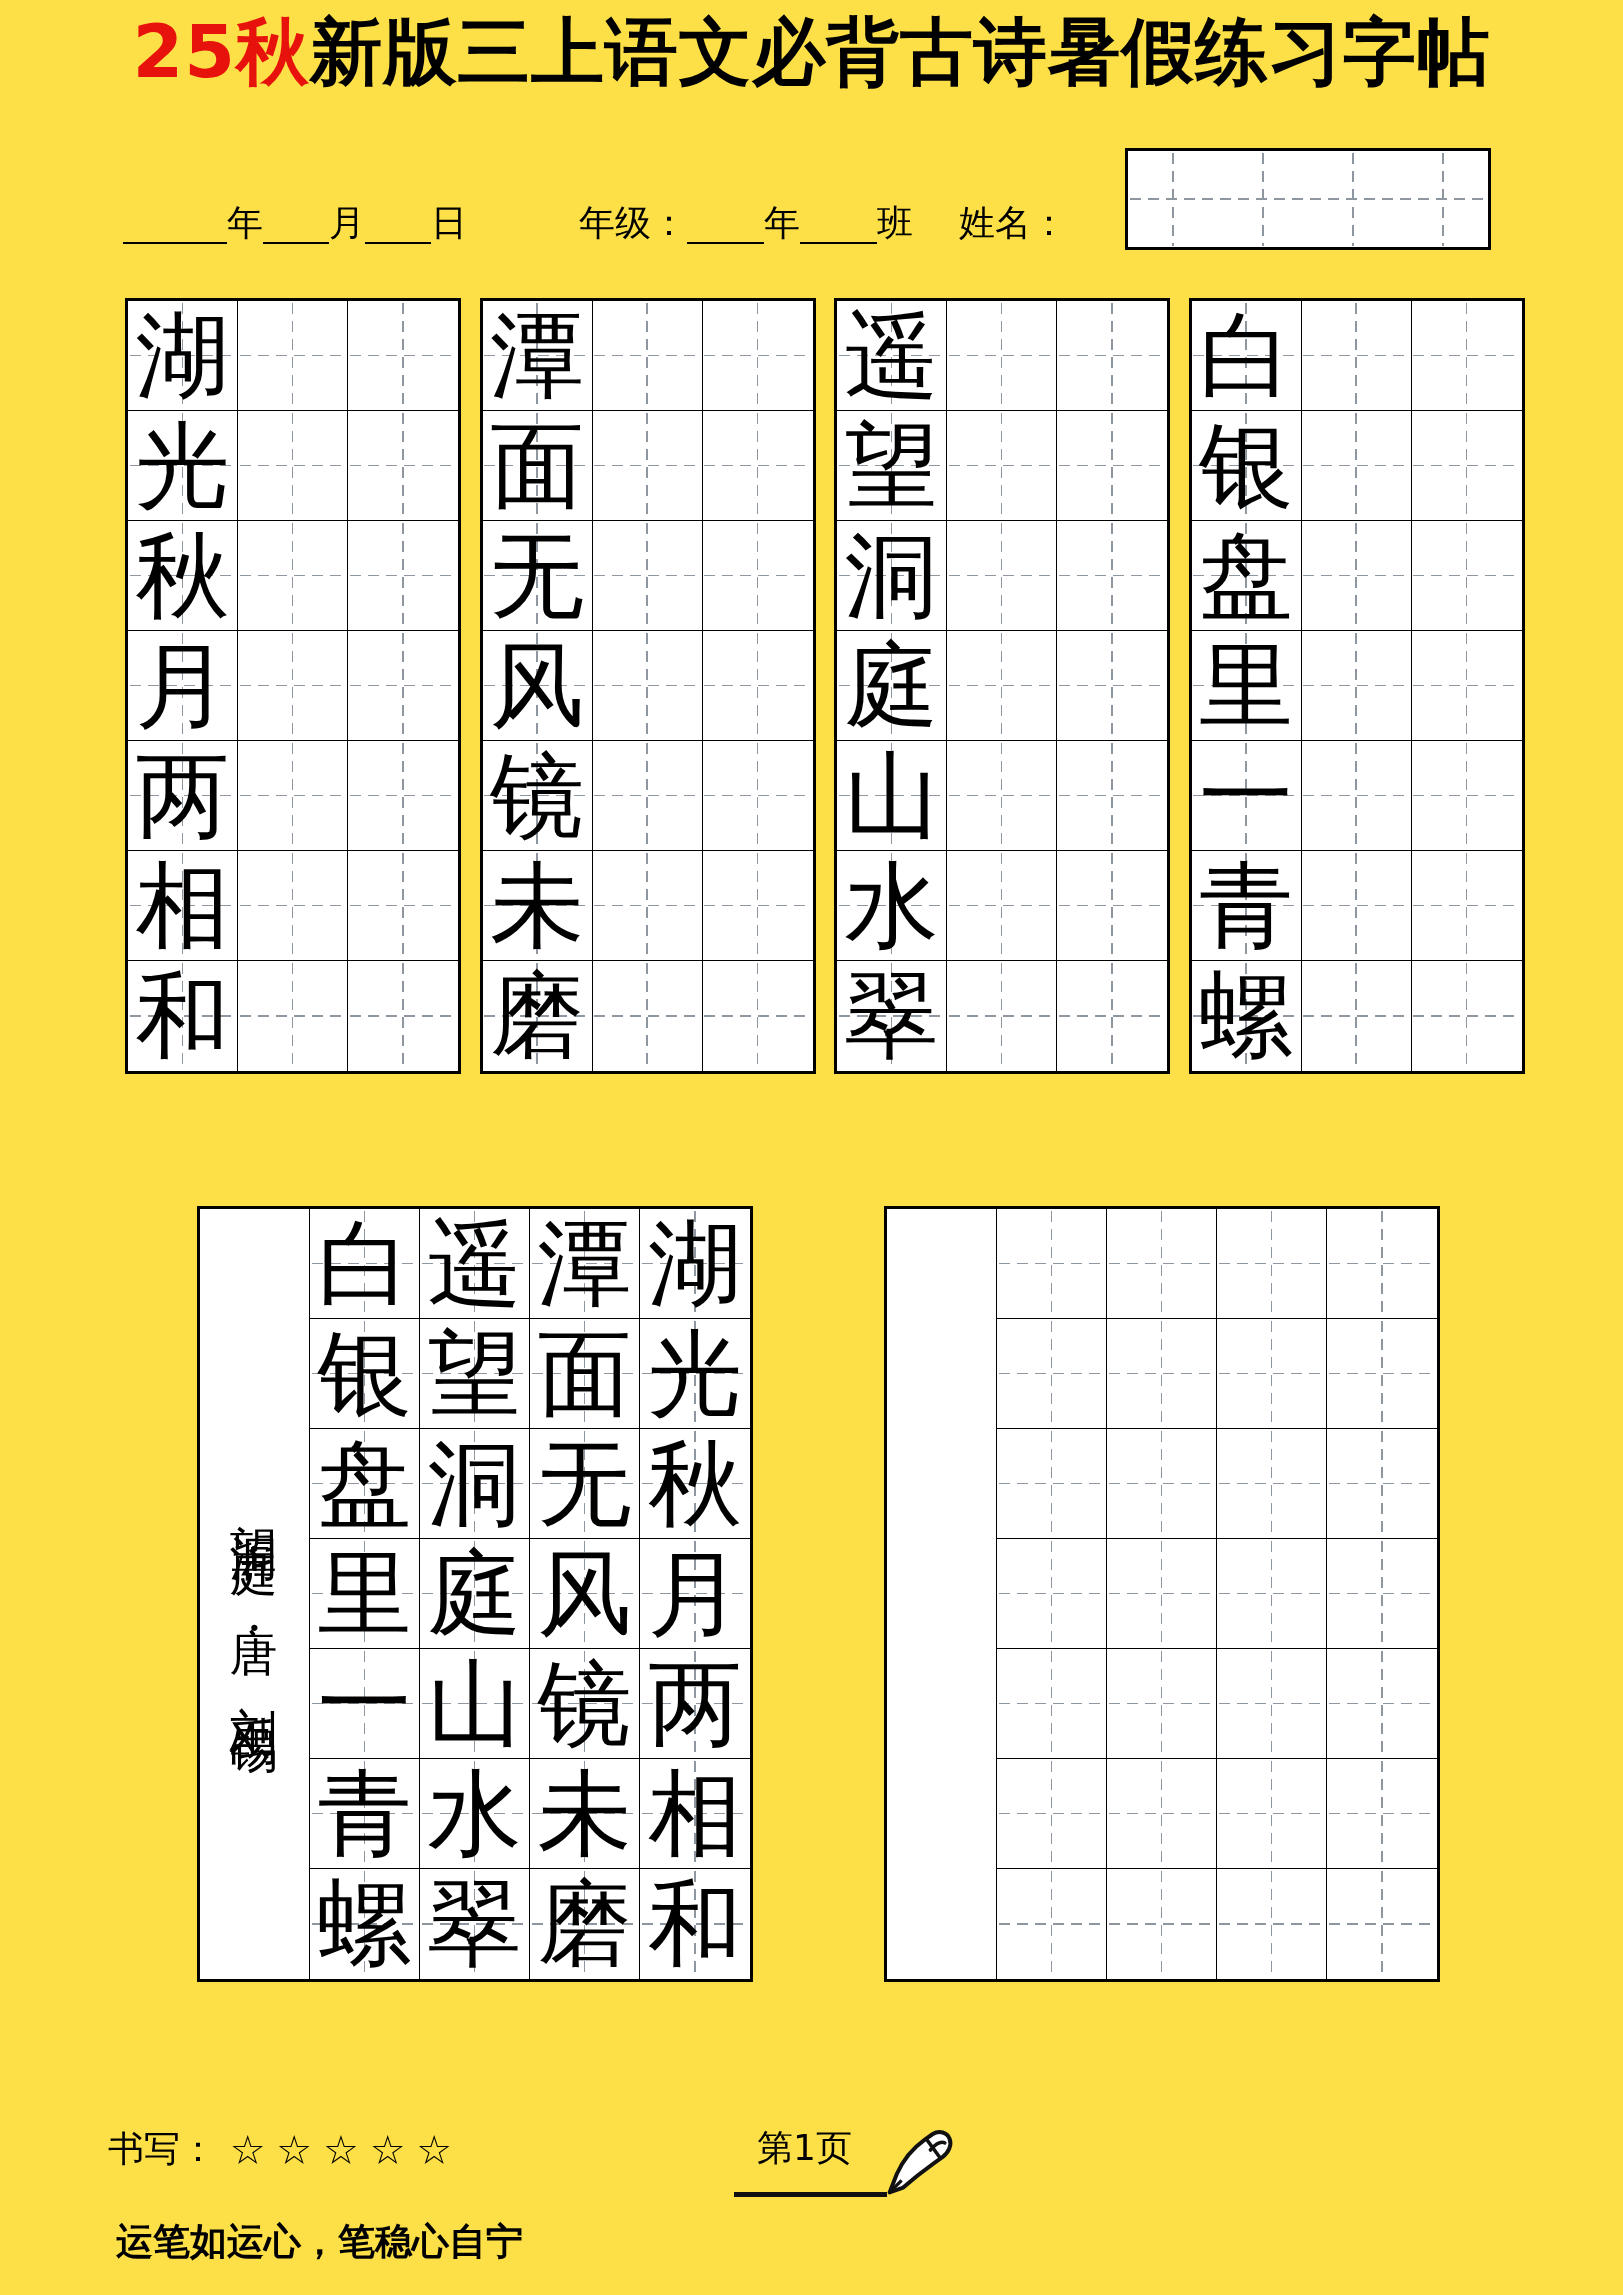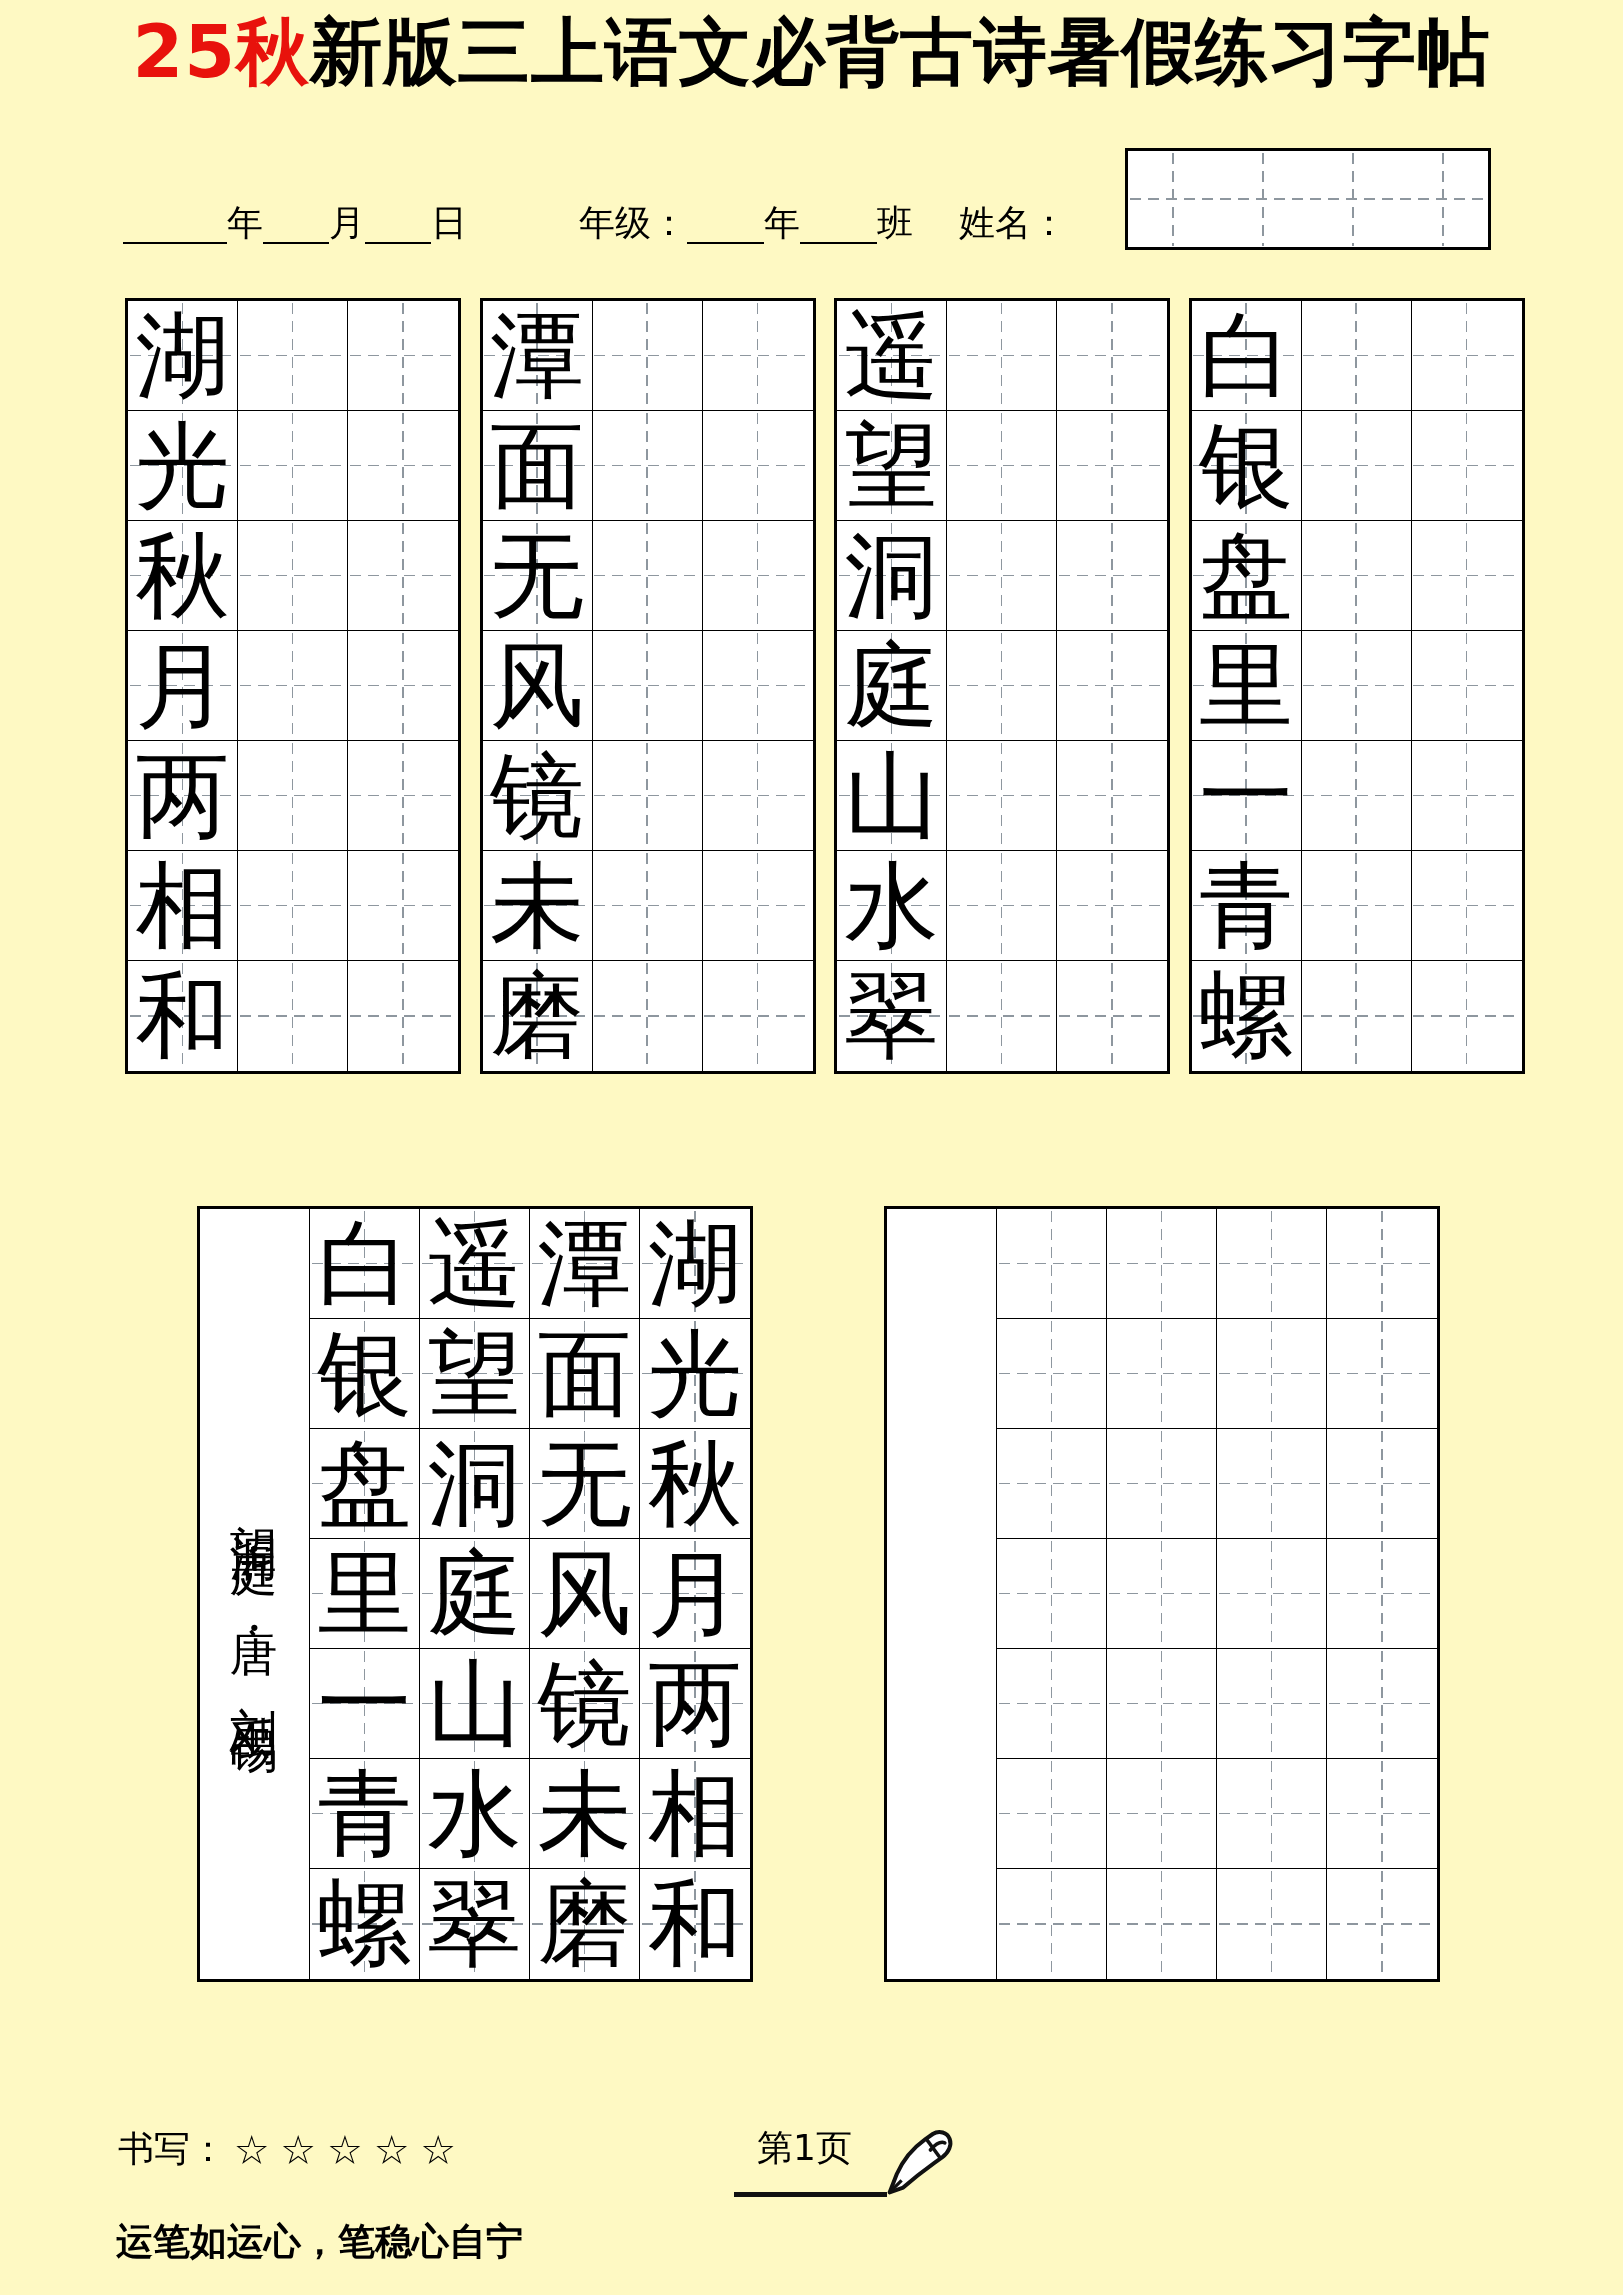--- a/index.html
+++ b/index.html
@@ -3,21 +3,21 @@
 <meta charset="utf-8">
 <style>
   :root{
     --red:#e8120c;
     --ink:#000000;
     --dash:#8e979f;
     --cell:110px;
   }
   html,body{margin:0;padding:0;background:#ffffff;}
   .page{
-    position:relative;width:1623px;height:2295px;background:#fef9c3;overflow:hidden;
+    position:relative;width:1623px;height:2295px;background:#fde047;overflow:hidden;
     font-family:"DejaVu Serif","Liberation Serif",serif;color:var(--ink);
   }
   
   .title{
     position:absolute;left:0;top:12.4px;width:100%;text-align:center;
     font-family:"DejaVu Sans","Liberation Sans",sans-serif;
     font-weight:700;font-size:73px;line-height:1.1;letter-spacing:0.8px;white-space:nowrap;
   }
   .title .hl{color:var(--red);}
   
@@ -69,22 +69,22 @@
   .vtitle{
     writing-mode:vertical-rl;text-orientation:upright;
     font-size:48px;letter-spacing:11.6px;line-height:1;white-space:nowrap;
   }
   .ccol{display:flex;flex-direction:column;}
   .ccol .tcell{border-right:1.9px solid var(--ink);border-bottom:1.9px solid var(--ink);}
   .ccol:last-child .tcell{border-right:none;}
   .ccol .tcell:last-child{border-bottom:none;}
   
   .rating{
-    position:absolute;left:118px;top:2125px;font-size:36px;white-space:nowrap;
-    display:flex;align-items:center;
+    position:absolute;left:108px;top:2125px;font-size:36px;white-space:nowrap;
+    display:flex;align-items:center;gap:6px;
   }
   .stars{font-size:40px;letter-spacing:10.8px;margin-left:7.7px;font-family:"DejaVu Sans","Liberation Sans",sans-serif;}
   .page-num{
     position:absolute;left:757px;top:2124px;font-size:36px;
     font-family:"DejaVu Sans","Liberation Sans",sans-serif;font-weight:500;white-space:nowrap;
   }
   .page-underline{position:absolute;left:734px;top:2192px;width:153px;height:4.6px;background:#111;}
   .pen{position:absolute;left:880px;top:2122px;width:80px;height:80px;}
   .motto{
     position:absolute;left:116px;top:2195px;font-size:37px;font-weight:600;

